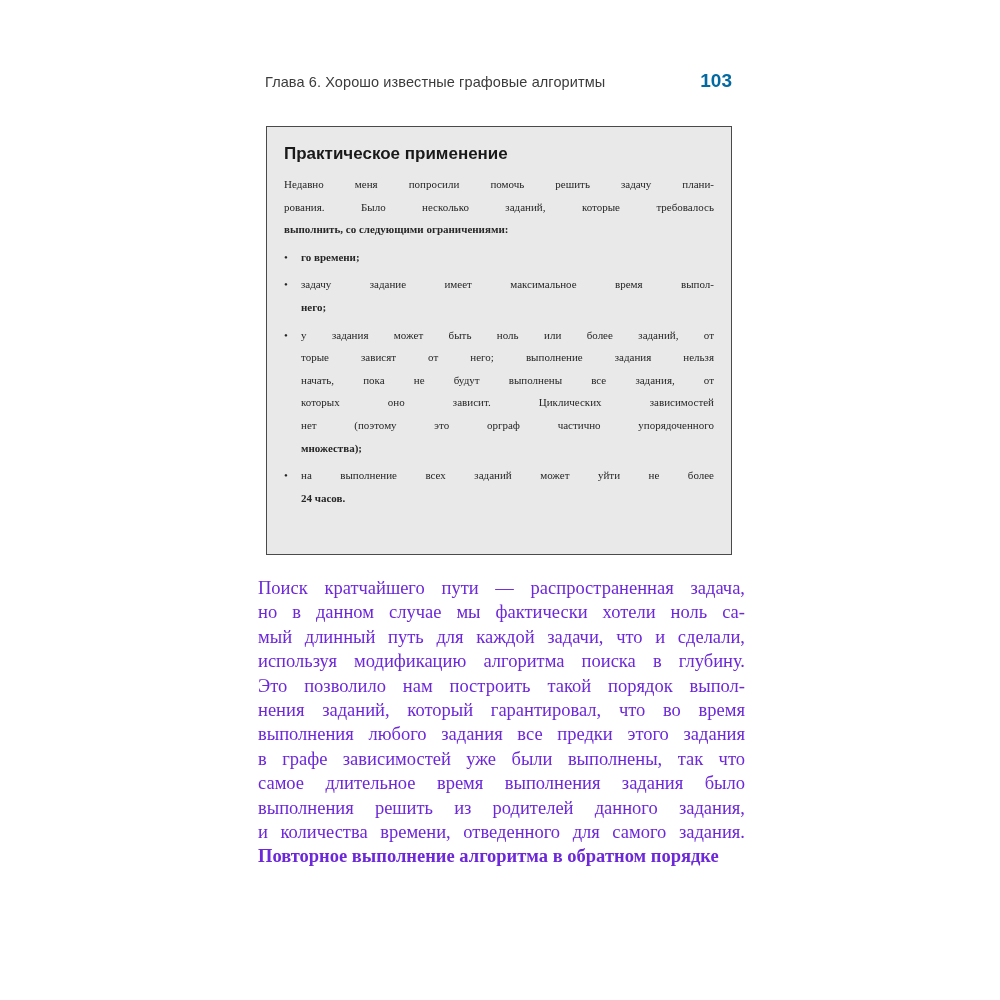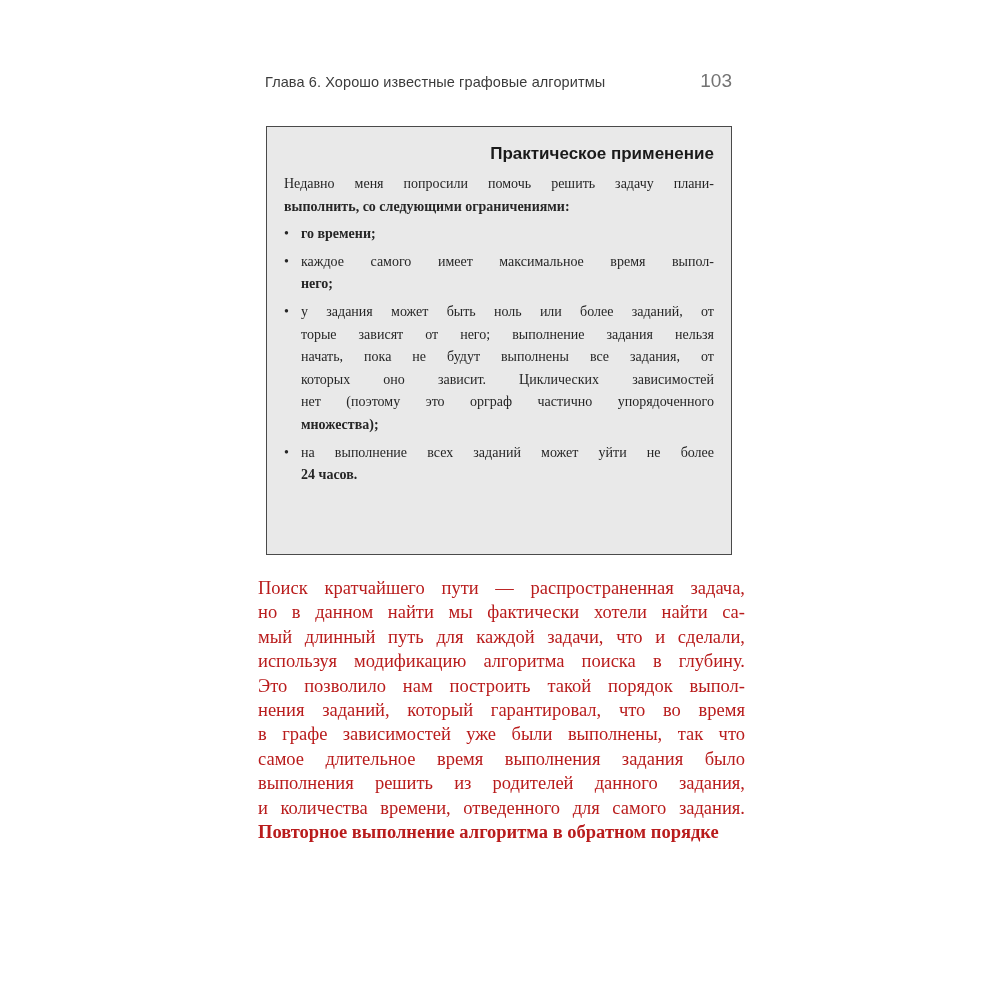--- a/index.html
+++ b/index.html
@@ -29,22 +29,22 @@
   .chapter-label {
     font-family: "Liberation Sans", sans-serif;
     font-size: 14.5px;
     color: #3b3b3b;
     letter-spacing: 0.1px;
     margin-top: 16px;
   }
   .page-number {
     font-family: "Liberation Sans", sans-serif;
     font-size: 19px;
-    font-weight: normal;
-    color: #737373;
+    font-weight: bold;
+    color: #0369a1;
   }
 
   
   .callout {
     position: absolute;
     left: 266px;
     top: 126px;
     width: 466px;
     height: 429px;
     box-sizing: border-box;
@@ -52,27 +52,27 @@
     border: 1px solid #4a4a4a;
     padding: 16px 17px 0 17px;
     overflow: hidden;
   }
   .callout-title {
     font-family: "Liberation Sans", sans-serif;
     font-weight: bold;
     font-size: 17px;
     line-height: 22px;
     color: #1a1a1a;
-    text-align: right;
+    text-align: left;
     margin-bottom: 8px;
   }
   .callout .jline,
   .callout .bullet-marker {
     font-family: "Liberation Serif", serif;
-    font-size: 14px;
+    font-size: 11px;
     line-height: 22.6px;
     color: #262626;
   }
   .bullet-item {
     display: flex;
     margin-top: 5px;
   }
   .bullet-marker {
     width: 17px;
     flex: 0 0 17px;
@@ -94,54 +94,55 @@
   .body-text {
     position: absolute;
     left: 258px;
     top: 576px;
     width: 487px;
   }
   .body-text .jline {
     font-family: "Liberation Serif", serif;
     font-size: 18.5px;
     line-height: 24.4px;
-    color: #b91c1c;
+    color: #6d28d9;
   }
 </style>
 </head>
 <body>
 
 <div class="page">
 
   <div class="running-head">
     <span class="chapter-label">Глава 6. Хорошо известные графовые алгоритмы</span>
     <span class="page-number">103</span>
   </div>
 
   <div class="callout">
     <div class="callout-title">Практическое применение</div>
 
     <div class="callout-intro">
       <div class="jline">Недавно меня попросили помочь решить задачу плани-</div>
+      <div class="jline">рования. Было несколько заданий, которые требовалось</div>
       <div class="jline last">выполнить, со следующими ограничениями:</div>
     </div>
 
     <div class="bullet-list">
 
       <div class="bullet-item">
         <span class="bullet-marker">•</span>
         <div class="bullet-lines">
           <div class="jline last">го времени;</div>
         </div>
       </div>
 
       <div class="bullet-item">
         <span class="bullet-marker">•</span>
         <div class="bullet-lines">
-          <div class="jline">каждое самого имеет максимальное время выпол-</div>
+          <div class="jline">задачу задание имеет максимальное время выпол-</div>
           <div class="jline last">него;</div>
         </div>
       </div>
 
       <div class="bullet-item">
         <span class="bullet-marker">•</span>
         <div class="bullet-lines">
           <div class="jline">у задания может быть ноль или более заданий, от</div>
           <div class="jline">торые зависят от него; выполнение задания нельзя</div>
           <div class="jline">начать, пока не будут выполнены все задания, от</div>
@@ -157,25 +158,26 @@
           <div class="jline">на выполнение всех заданий может уйти не более</div>
           <div class="jline last">24 часов.</div>
         </div>
       </div>
 
     </div>
   </div>
 
   <div class="body-text">
     <div class="jline">Поиск кратчайшего пути — распространенная задача,</div>
-    <div class="jline">но в данном найти мы фактически хотели найти са-</div>
+    <div class="jline">но в данном случае мы фактически хотели ноль са-</div>
     <div class="jline">мый длинный путь для каждой задачи, что и сделали,</div>
     <div class="jline">используя модификацию алгоритма поиска в глубину.</div>
     <div class="jline">Это позволило нам построить такой порядок выпол-</div>
     <div class="jline">нения заданий, который гарантировал, что во время</div>
+    <div class="jline">выполнения любого задания все предки этого задания</div>
     <div class="jline">в графе зависимостей уже были выполнены, так что</div>
     <div class="jline">самое длительное время выполнения задания было</div>
     <div class="jline">выполнения решить из родителей данного задания,</div>
     <div class="jline">и количества времени, отведенного для самого задания.</div>
     <div class="jline last">Повторное выполнение алгоритма в обратном порядке</div>
   </div>
 
 </div>
 
 </body></html>

